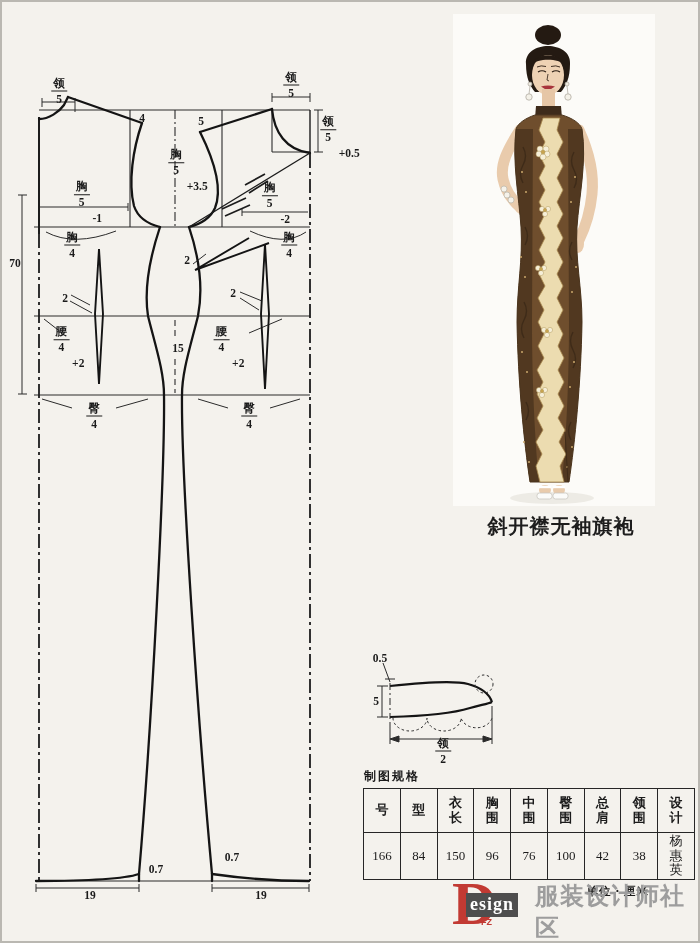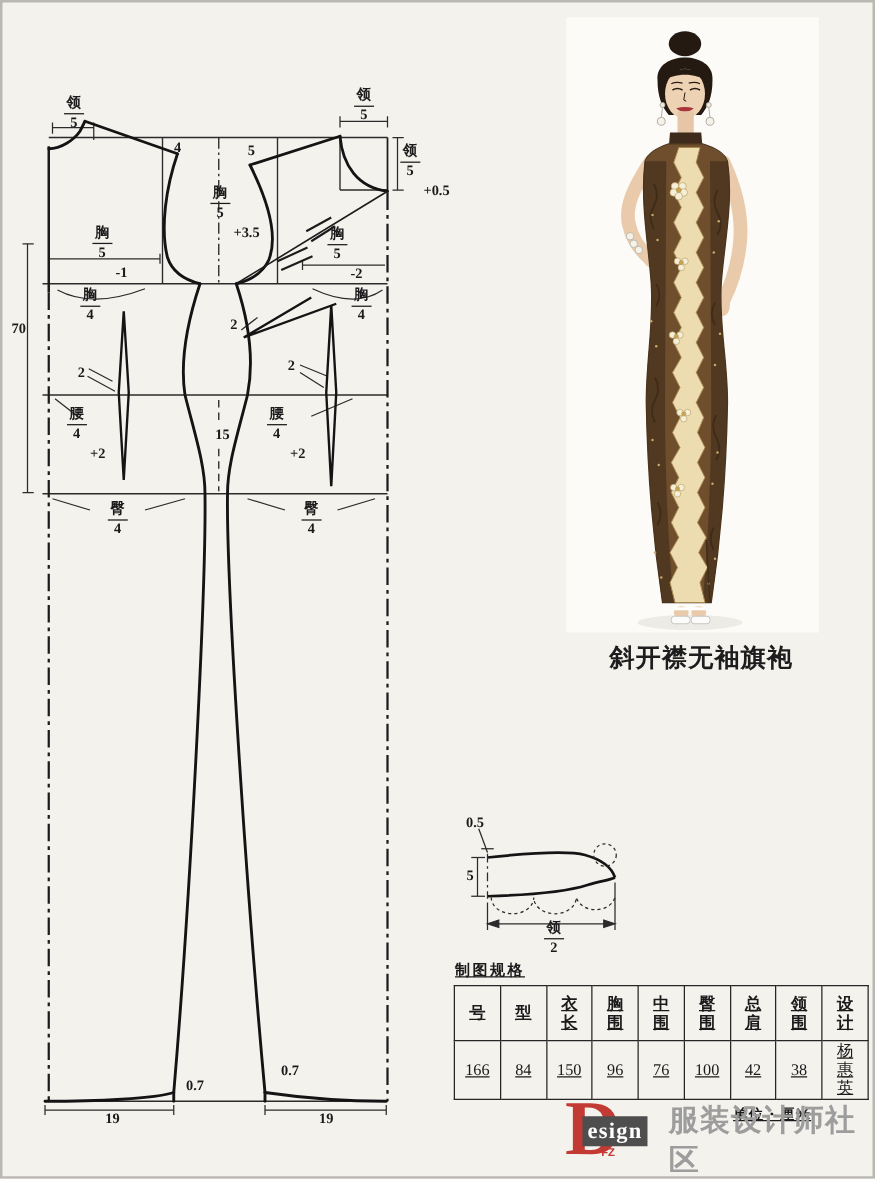--- a/index.html
+++ b/index.html
@@ -14,21 +14,21 @@
   .frac{display:inline-flex;flex-direction:column;align-items:center;line-height:1;}
   .frac .num{border-bottom:1.2px solid #1b1b1b;padding:0 2px 1.5px;}
   .frac .den{padding-top:1.5px;}
   .sfx{margin-left:2px;margin-top:48px;}
   .plain{position:absolute;transform:translate(-50%,-50%);font-size:11.5px;
          font-weight:bold;white-space:nowrap;line-height:1;}
   
   .caption{position:absolute;left:478px;top:511px;width:162px;text-align:center;
            font-size:20px;font-weight:bold;letter-spacing:1px;color:#1d1d1d;}
   
-  .spec{position:absolute;left:361px;top:766px;width:292px;text-decoration:underline;}
+  .spec{position:absolute;left:361px;top:766px;width:292px;}
   .spec-title{font-size:12px;font-weight:bold;letter-spacing:2px;margin:0 0 3px 1px;}
   .spec table{border-collapse:collapse;table-layout:fixed;width:332px;}
   .spec td{border:1.6px solid #262626;text-align:center;vertical-align:middle;
            font-size:13px;padding:1px;}
   .spec td.spec-header{font-weight:bold;height:41px;}
   .spec td.spec-value{height:42px;}
   .spec .cl{line-height:1.12;}
   .unit{margin-top:4px;text-align:right;font-size:11.5px;font-weight:bold;
         letter-spacing:1px;padding-right:6px;}
   

